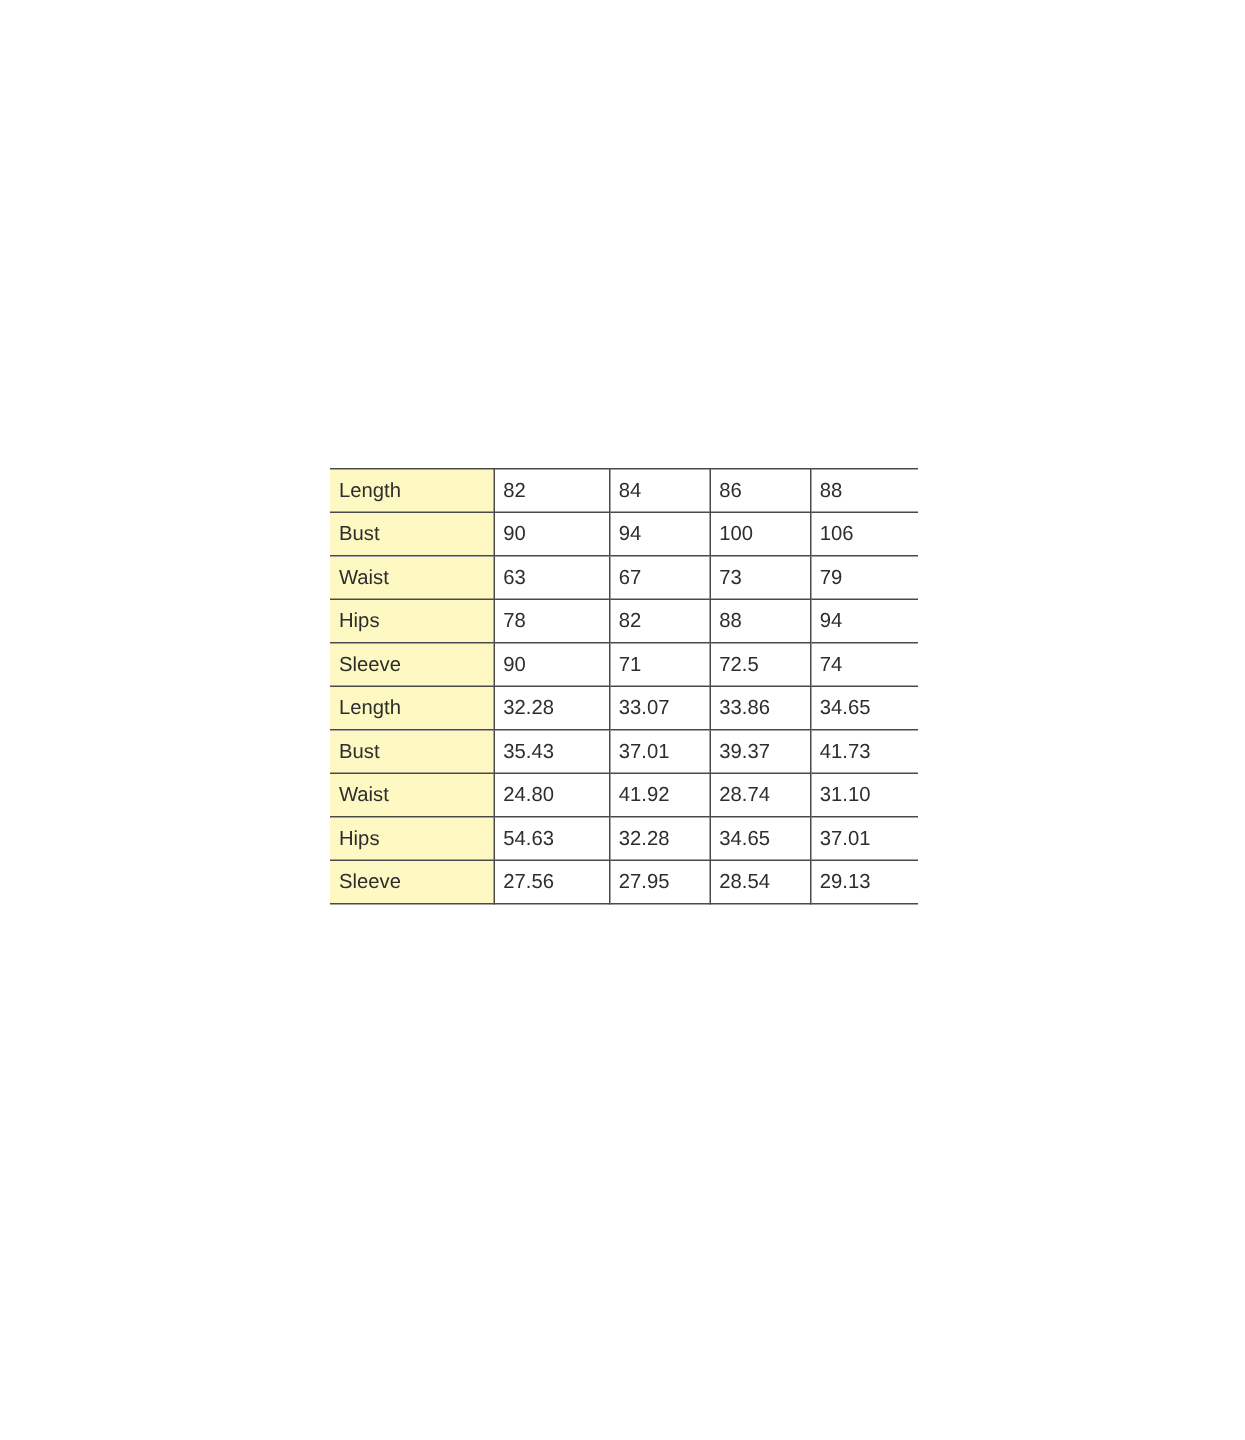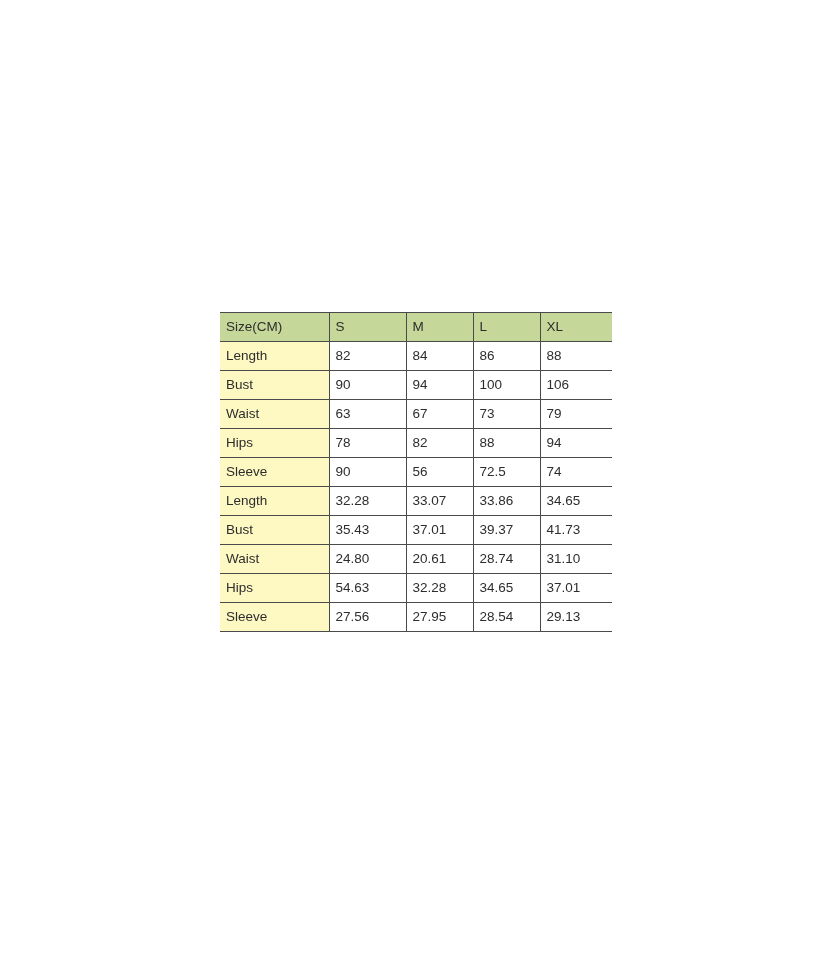--- a/index.html
+++ b/index.html
@@ -74,27 +74,20 @@
 <div id="size-chart-wrap">
   <table class="size-chart">
     <colgroup>
       <col class="c0">
         <col class="c1">
         <col class="c2">
         <col class="c3">
         <col class="c4">
     </colgroup>
     <tbody id="size-chart-body">
-        <tr class="section-head">
-          <td class="rowlabel">Size(CM)</td>
-          <td>S</td>
-          <td>M</td>
-          <td>L</td>
-          <td class="last">XL</td>
-        </tr>
         <tr>
           <td class="rowlabel">Length</td>
           <td>82</td>
           <td>84</td>
           <td>86</td>
           <td class="last">88</td>
         </tr>
         <tr>
           <td class="rowlabel">Bust</td>
           <td>90</td>
@@ -112,42 +105,42 @@
         <tr>
           <td class="rowlabel">Hips</td>
           <td>78</td>
           <td>82</td>
           <td>88</td>
           <td class="last">94</td>
         </tr>
         <tr>
           <td class="rowlabel">Sleeve</td>
           <td>90</td>
-          <td>56</td>
+          <td>71</td>
           <td>72.5</td>
           <td class="last">74</td>
         </tr>
         <tr>
           <td class="rowlabel">Length</td>
           <td>32.28</td>
           <td>33.07</td>
           <td>33.86</td>
           <td class="last">34.65</td>
         </tr>
         <tr>
           <td class="rowlabel">Bust</td>
           <td>35.43</td>
           <td>37.01</td>
           <td>39.37</td>
           <td class="last">41.73</td>
         </tr>
         <tr>
           <td class="rowlabel">Waist</td>
           <td>24.80</td>
-          <td>20.61</td>
+          <td>41.92</td>
           <td>28.74</td>
           <td class="last">31.10</td>
         </tr>
         <tr>
           <td class="rowlabel">Hips</td>
           <td>54.63</td>
           <td>32.28</td>
           <td>34.65</td>
           <td class="last">37.01</td>
         </tr>

